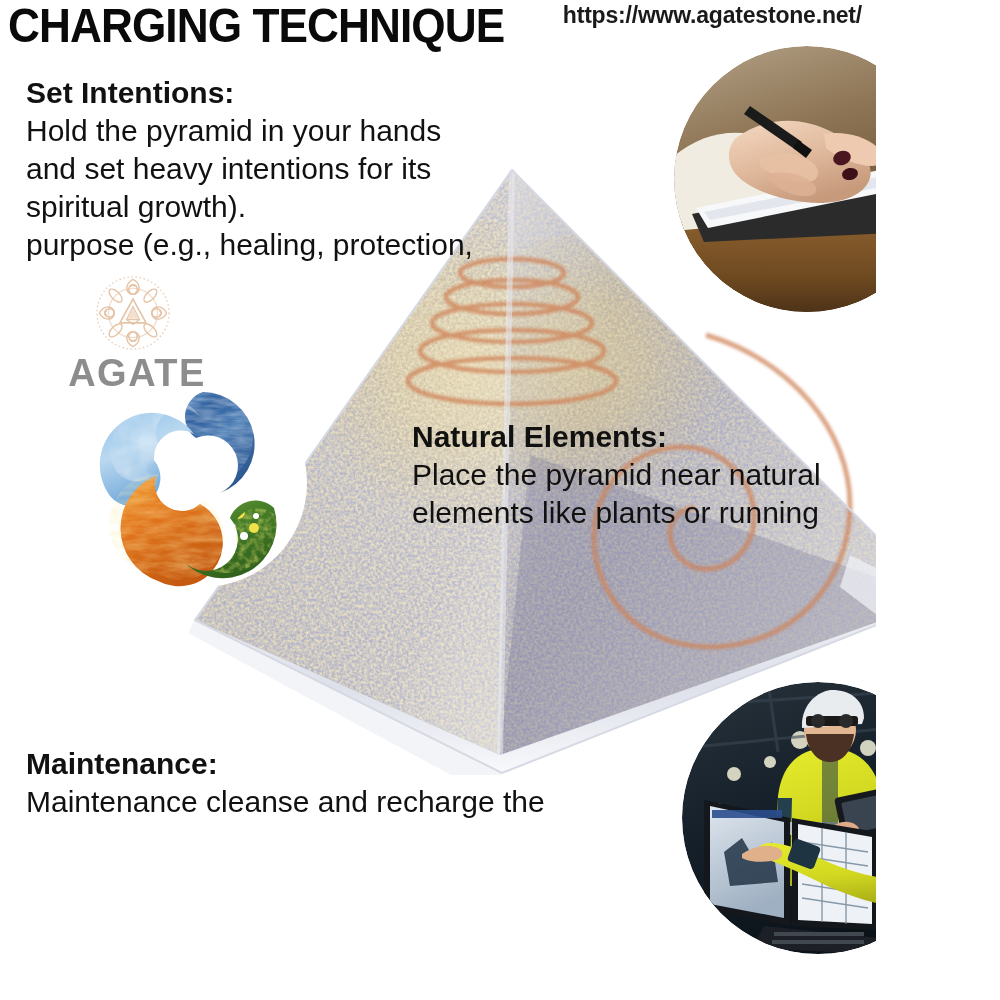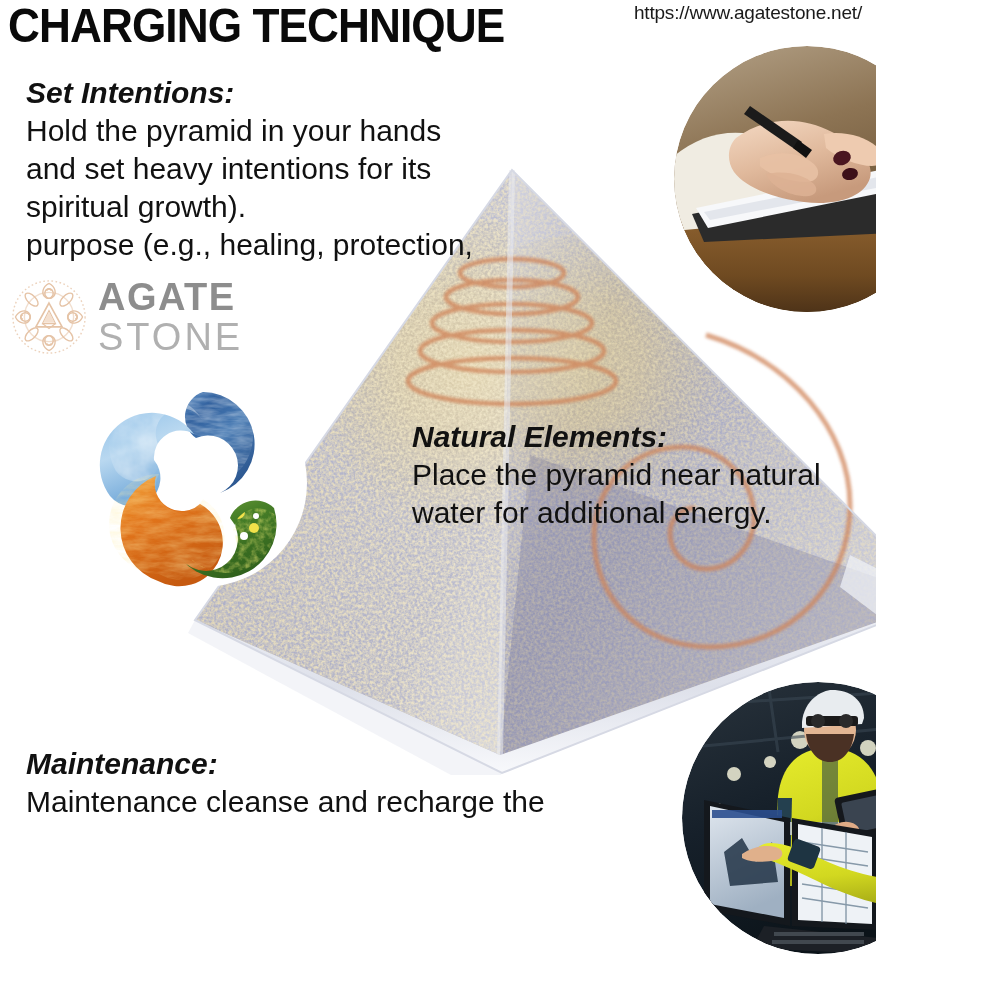--- a/index.html
+++ b/index.html
@@ -14,22 +14,22 @@
     position: relative;
     width: 876px; height: 1000px;
     background: #ffffff;
     overflow: hidden;
   }
 
   
   .site-url {
     position: absolute;
     top: 2px; right: 14px;
-    font-size: 19px;
-    font-weight: 400;
+    font-size: 23px;
+    font-weight: 700;
     color: #1a1a1a;
     letter-spacing: -0.2px;
     font-family: "Liberation Sans", sans-serif;
     z-index: 40;
   }
 
   
   .poster-title {
     position: absolute;
     left: 8px; top: 2px;
@@ -60,40 +60,40 @@
     z-index: 30;
     color: #111111;
     font-weight: 700;
     font-family: "Liberation Sans", sans-serif;
   }
   .text-block .heading {
     font-size: 30px;
     line-height: 38px;
     font-weight: 700;
     white-space: nowrap;
-    font-style: italic;
   }
   .text-block .body-line {
     font-size: 30px;
     line-height: 38px;
     font-weight: 400;
     white-space: nowrap;
   }
   #block-intentions { left: 26px; top: 74px; }
   #block-natural   { left: 412px; top: 418px; }
   #block-maintenance { left: 26px; top: 745px; }
 
   
   .logo {
     position: absolute;
     left: 8px; top: 272px;
     width: 250px; height: 90px;
     display: flex;
     align-items: center;
     z-index: 35;
+    flex-direction: column;
   }
   .logo-emblem { width: 82px; height: 82px; flex: 0 0 82px; }
   .logo-words {
     margin-left: 8px;
     display: flex;
     flex-direction: column;
     justify-content: center;
     line-height: 1;
   }
   .logo-agate {
@@ -245,21 +245,21 @@
     <div class="heading">Set Intentions:</div>
     <div class="body-line">Hold the pyramid in your hands</div>
     <div class="body-line">and set heavy intentions for its</div>
     <div class="body-line">spiritual growth).</div>
     <div class="body-line">purpose (e.g., healing, protection,</div>
   </div>
 
   <div class="text-block" id="block-natural">
     <div class="heading">Natural Elements:</div>
     <div class="body-line">Place the pyramid near natural</div>
-    <div class="body-line">water for additional energy.</div>
+    <div class="body-line">elements like plants or running</div>
   </div>
 
   <div class="text-block" id="block-maintenance">
     <div class="heading">Maintenance:</div>
     <div class="body-line">Maintenance cleanse and recharge the</div>
   </div>
 
   <div class="logo">
     <svg class="logo-emblem" viewBox="0 0 100 100">
       <g stroke="#e5c3a6" stroke-width="1.7" fill="none">
@@ -292,21 +292,20 @@
         <circle cx="50" cy="50" r="30" opacity="0.55"></circle>
 
         <polygon points="50,33 66,62 34,62" stroke-width="2"></polygon>
         <polygon points="50,42 58,58 42,58" stroke-width="1.4"></polygon>
         <path d="M42,58 L50,64 L58,58" stroke-width="1.4"></path>
       </g>
       <polygon points="50,44 57,57 43,57" fill="#f0d6bf" opacity="0.75"></polygon>
     </svg>
     <div class="logo-words">
       <span class="logo-agate">AGATE</span>
-      <span class="logo-stone">STONE</span>
     </div>
   </div>
 
   <div id="elements-badge">
     <svg viewBox="0 0 214 234">
       <defs>
         <linearGradient id="gWater" x1="0" y1="0" x2="0.6" y2="1">
           <stop offset="0%" stop-color="#5f8fc4"></stop>
           <stop offset="25%" stop-color="#2f5f9d"></stop>
           <stop offset="55%" stop-color="#4a7cb4"></stop>

